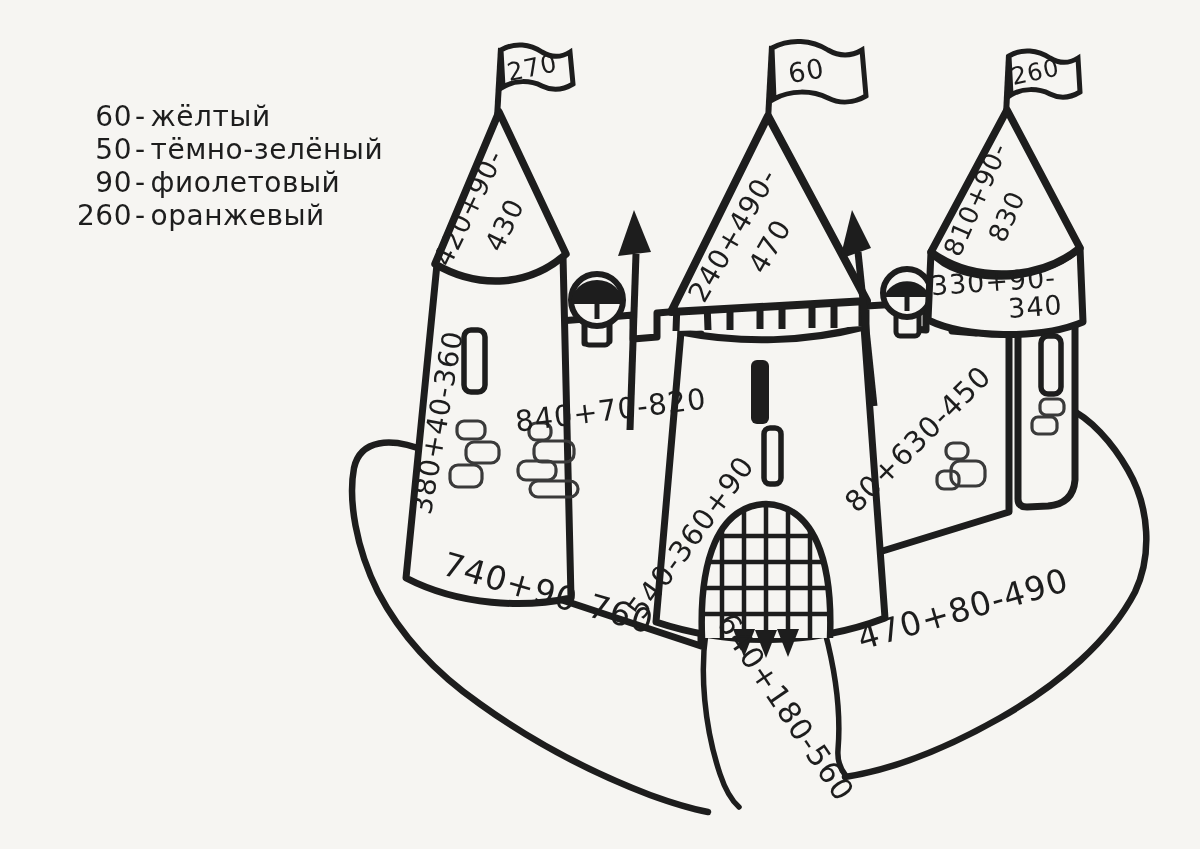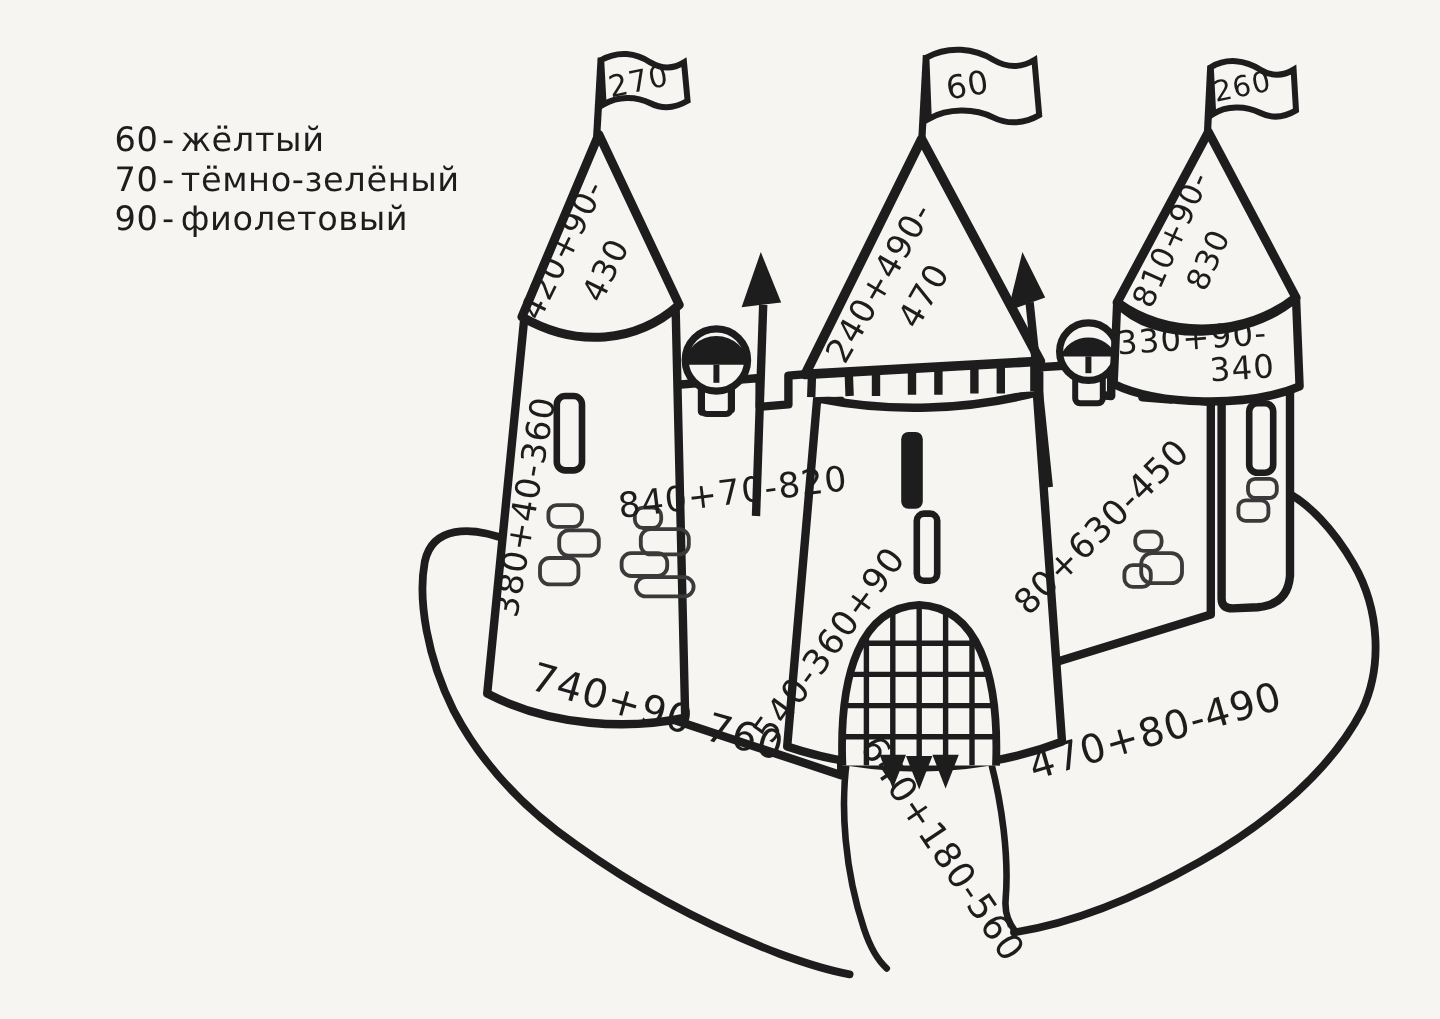--- a/index.html
+++ b/index.html
@@ -28,22 +28,23 @@
   }
   .castle-svg{position:absolute;left:0;top:0;}
 </style>
 </head>
 <body>
 
 <div class="page">
 
   <div class="legend">
     <div class="legend-row"><span class="legend-num">60</span><span class="legend-sep">-</span><span>жёлтый</span></div>
-    <div class="legend-row"><span class="legend-num">70</span><span class="legend-sep">-</span><span>тёмно-зелёный</span></div>
+    <div class="legend-row"><span class="legend-num">50</span><span class="legend-sep">-</span><span>тёмно-зелёный</span></div>
     <div class="legend-row"><span class="legend-num">90</span><span class="legend-sep">-</span><span>фиолетовый</span></div>
+    <div class="legend-row"><span class="legend-num">260</span><span class="legend-sep">-</span><span>оранжевый</span></div>
   </div>
 
   <svg class="castle-svg" width="1200" height="849" viewBox="0 0 1200 849">
     <defs>
       <clipPath id="gateClip">
         <path d="M 702,638 C 699,560 718,506 766,504 C 814,506 833,560 830,638 Z"></path>
       </clipPath>
     </defs>
 
     <path d="M 428,452 C 390,436 360,440 354,468 C 348,500 356,548 378,592

